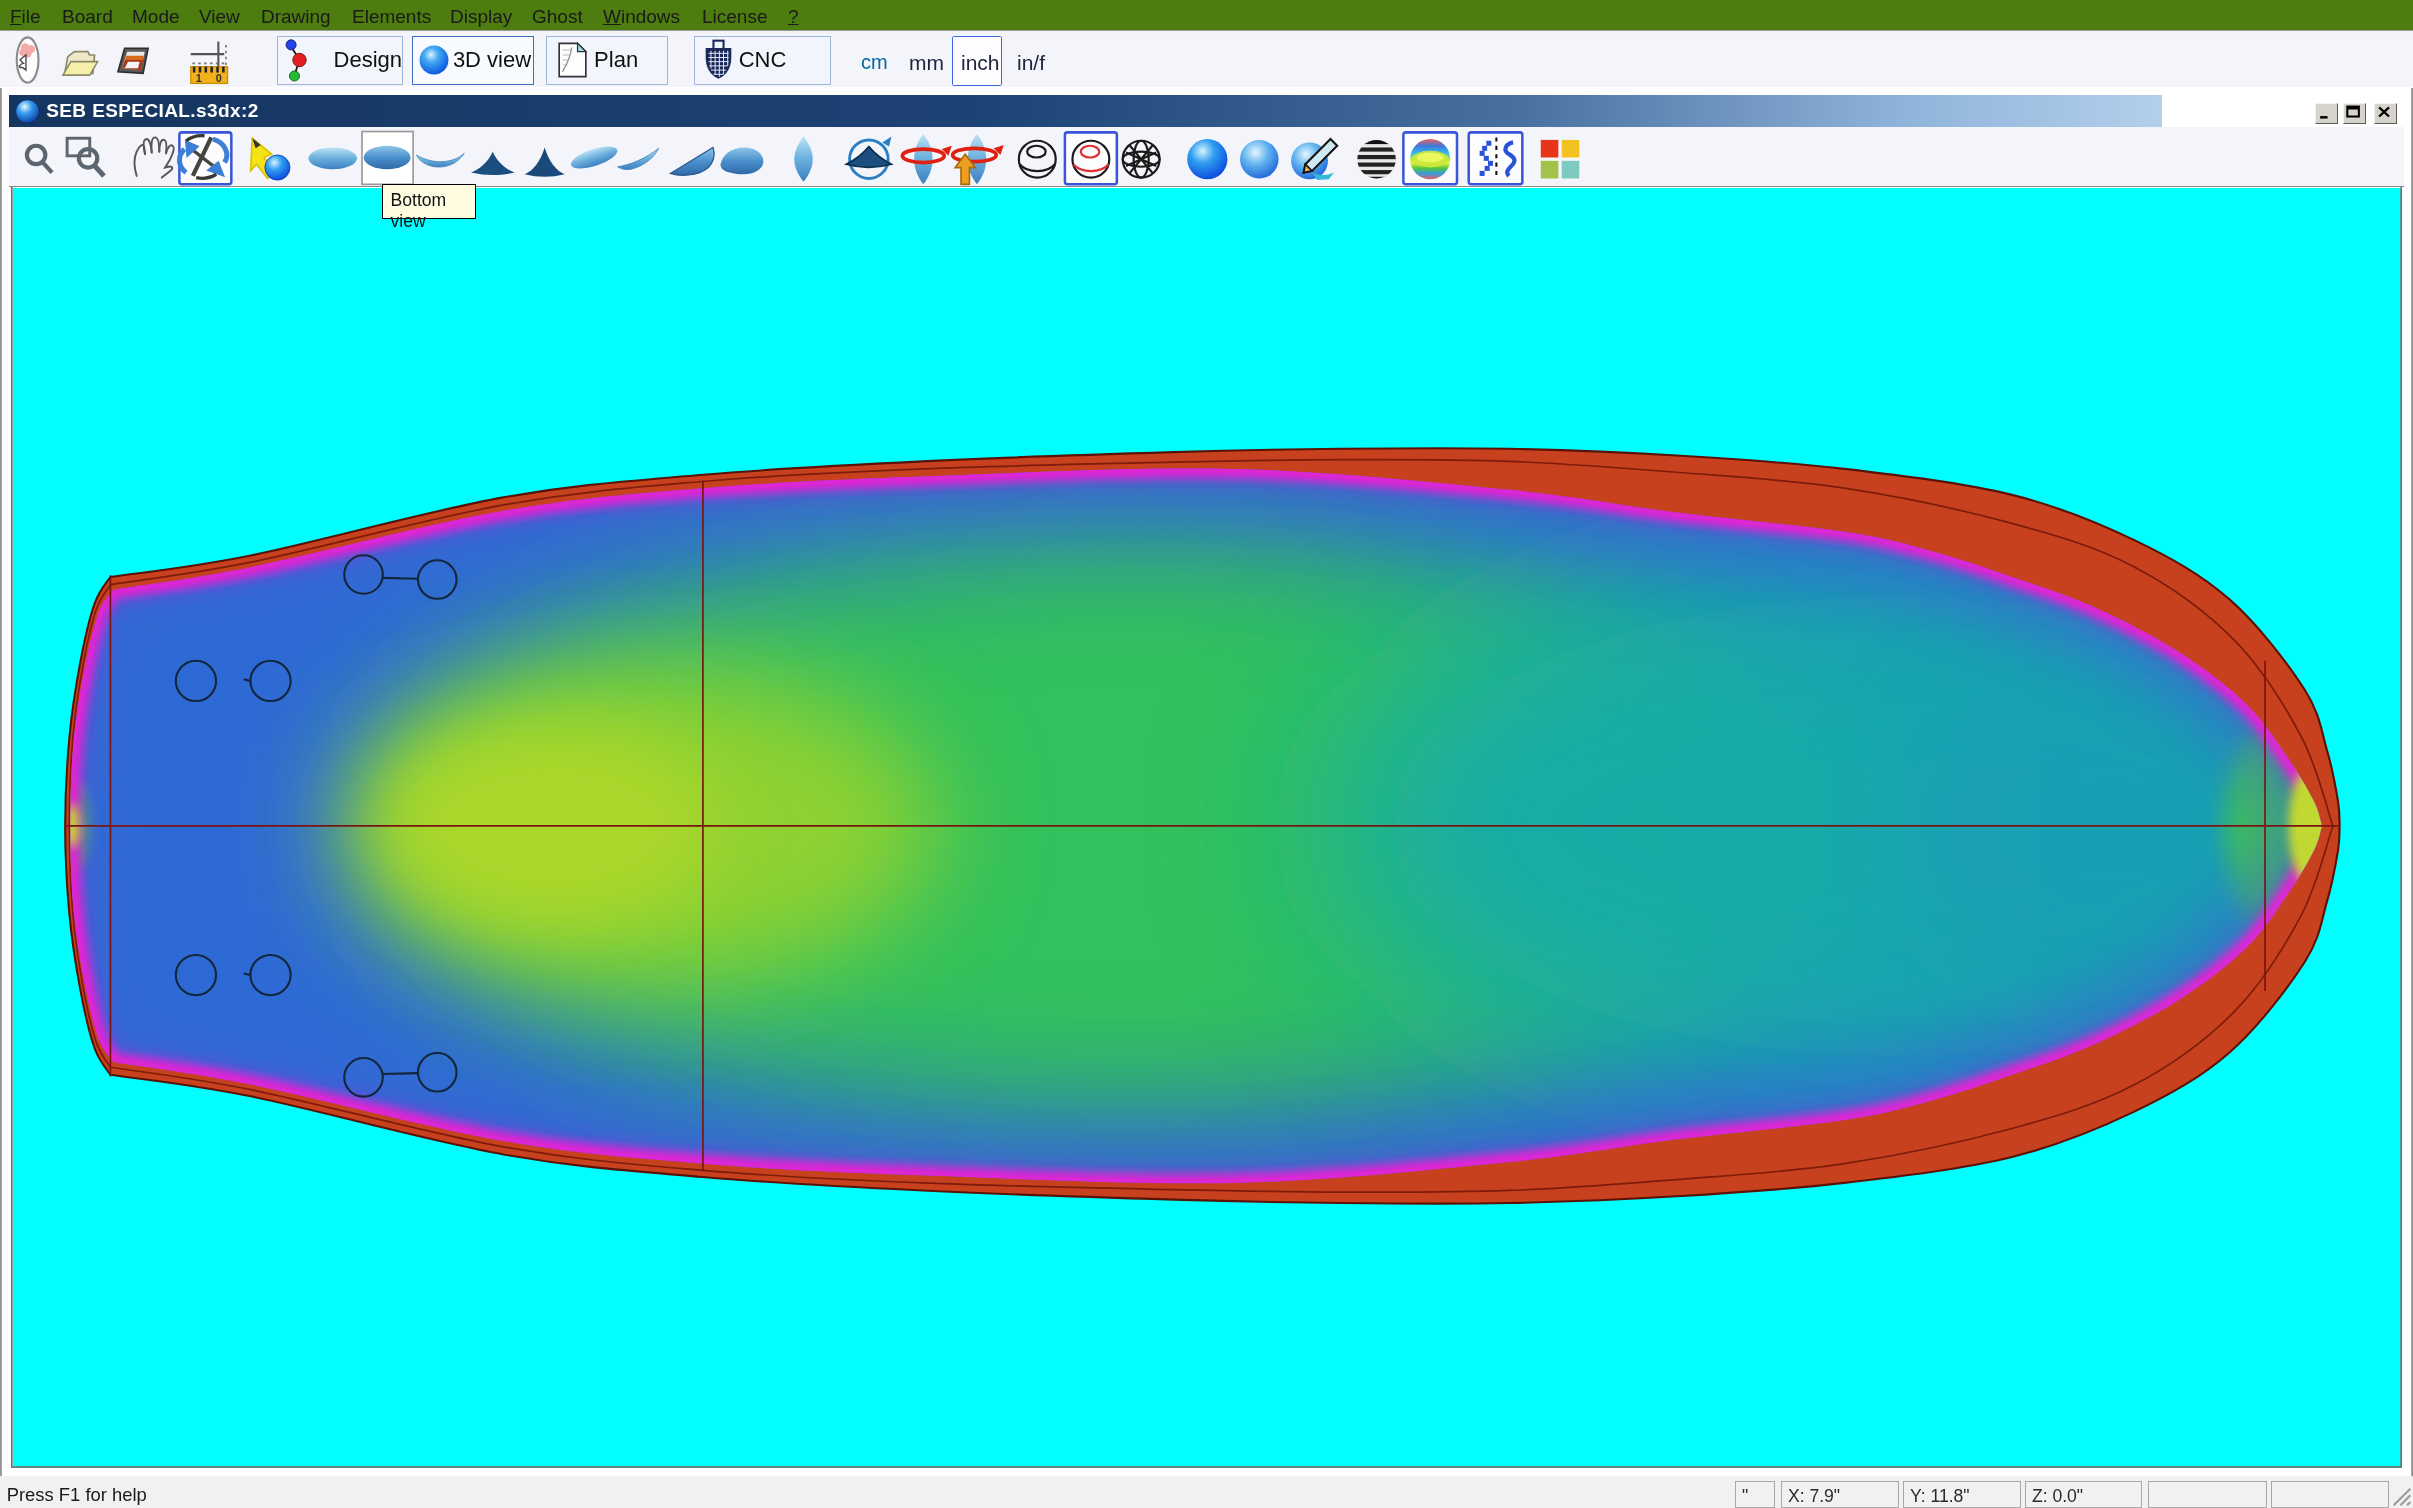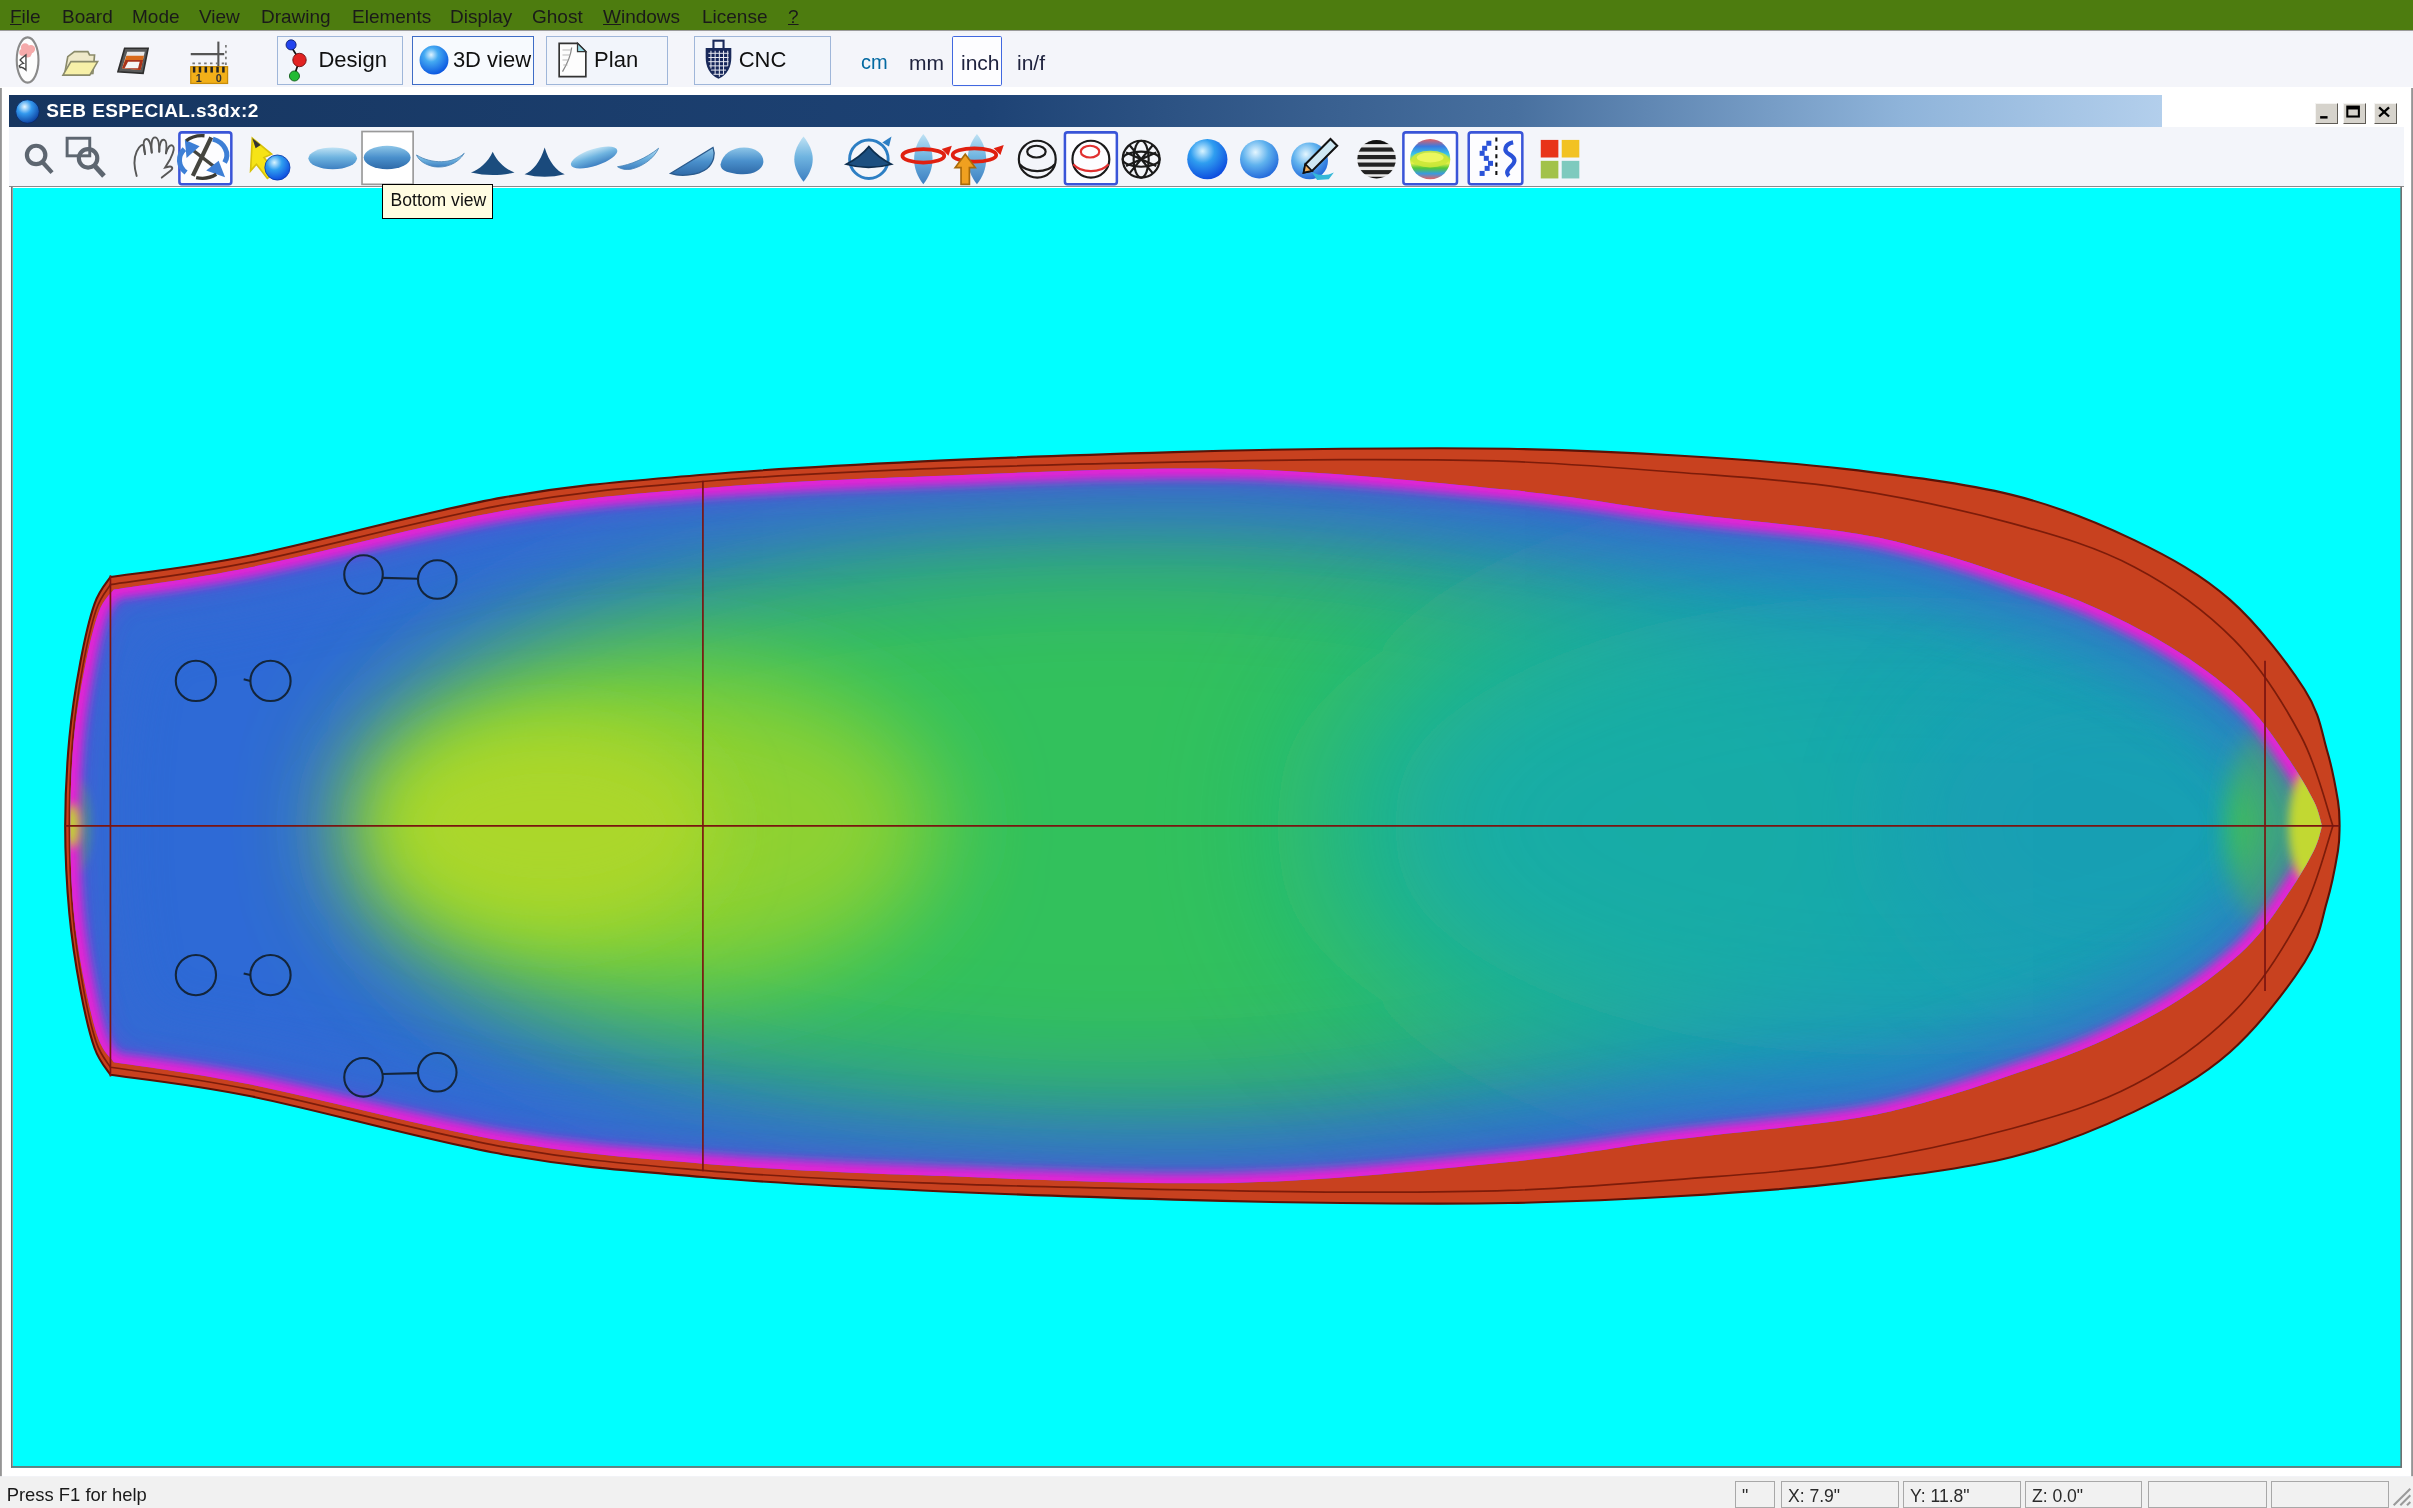--- a/index.html
+++ b/index.html
@@ -7,21 +7,21 @@
 .mi{position:absolute;top:5.9px;font-size:19px;color:#1a1a1a;}
 #toolrow{position:absolute;left:0;top:33px;width:2413px;height:54px;background:#f4f5fa;z-index:10;}
 .tbtn{position:absolute;top:2.5px;height:49px;background:#f2f5fb;border:0.8px solid #9fb6d9;display:flex;align-items:center;font-size:22px;color:#101010;white-space:nowrap;}
 #mdiframe{position:absolute;left:0;top:86px;width:2413px;height:1390px;background:#ffffff;border-top:1.7px solid #6e6e6e;z-index:1;}
 #titlebar{position:absolute;left:9.2px;top:8.4px;width:2153px;height:32px;background:linear-gradient(to right,#16355f 0%,#1d4274 45%,#48709f 70%,#8fb4da 88%,#b3cfec 100%);}
 #titletxt{position:absolute;left:37px;top:5px;color:#ffffff;font-size:19px;font-weight:bold;letter-spacing:0.4px;}
 .wbtn{position:absolute;top:7.5px;width:22.6px;height:21px;background:#d6d3cc;border-top:1.7px solid #f4f3f1;border-left:1.7px solid #f4f3f1;border-right:1.7px solid #5f5c56;border-bottom:1.7px solid #5f5c56;}
 #childtool{position:absolute;left:9.2px;top:40px;width:2395px;height:60px;background:#f3f5fa;border-bottom:1.7px solid #8b8b8b;}
 #boardsvg{position:absolute;left:12.6px;top:189px;z-index:3;}
 #icosvg{position:absolute;left:0;top:0;z-index:5;}
-#tooltip{position:absolute;left:382px;top:184px;width:111px;height:35px;background:#fffce1;border:1.7px solid #000;font-size:17.6px;color:#111;padding-left:7.5px;padding-top:5px;z-index:8;}
+#tooltip{position:absolute;left:382px;top:184px;width:94px;height:35px;background:#fffce1;border:1.7px solid #000;font-size:17.6px;color:#111;padding-left:7.5px;padding-top:5px;z-index:8;}
 #frameovl{position:absolute;left:0;top:0;z-index:6;}
 #statusbar{position:absolute;left:0;top:1477px;width:2413px;height:32px;background:#f1f1f1;z-index:10;}
 .spanel{position:absolute;top:4.2px;height:27px;border:0.8px solid #a8a8a8;font-size:17.6px;color:#2a2a2a;padding:4.2px 0 0 5.9px;}
 </style></head><body>
 <div id="menubar">
     <span class="mi" style="left:10px"><u>F</u>ile</span>
     <span class="mi" style="left:62px">Board</span>
     <span class="mi" style="left:132px">Mode</span>
     <span class="mi" style="left:199px">View</span>
     <span class="mi" style="left:261px">Drawing</span>
@@ -66,21 +66,21 @@
           <line x1="11" y1="30" x2="11" y2="37"></line>
           <line x1="18" y1="30" x2="18" y2="37"></line>
           <line x1="25" y1="30" x2="25" y2="37"></line>
           <line x1="32" y1="30" x2="32" y2="37"></line>
           <line x1="39" y1="30" x2="39" y2="37"></line>
   </g>
   <text x="6" y="48" font-size="13" font-weight="bold" fill="#333" font-family="Liberation Sans">1</text>
   <text x="30" y="48" font-size="13" font-weight="bold" fill="#333" font-family="Liberation Sans">0</text>
  </g>
 </svg>
-<div class="tbtn" style="left:277px;width:126px;">
+<div class="tbtn" style="left:277px;width:126px;justify-content:space-between;">
  <svg width="37" height="44" viewBox="0 0 44 52" style="margin-left:3.4px;flex:none">
         <line x1="12" y1="10" x2="22" y2="26" stroke="#111" stroke-width="2"></line>
         <line x1="22" y1="26" x2="16" y2="44" stroke="#111" stroke-width="2"></line>
         <circle cx="12" cy="8" r="6" fill="#2244ee" stroke="#0a1a66"></circle>
         <circle cx="22" cy="26" r="8" fill="#e22222" stroke="#660a0a"></circle>
         <circle cx="16" cy="45" r="6" fill="#22bb33" stroke="#0a5511"></circle>
       </svg>
  <span>Design</span>
     </div>
 <div class="tbtn" style="left:412px;width:122px;border:1.7px solid #3e6cc6;background:#f7fafe;">

